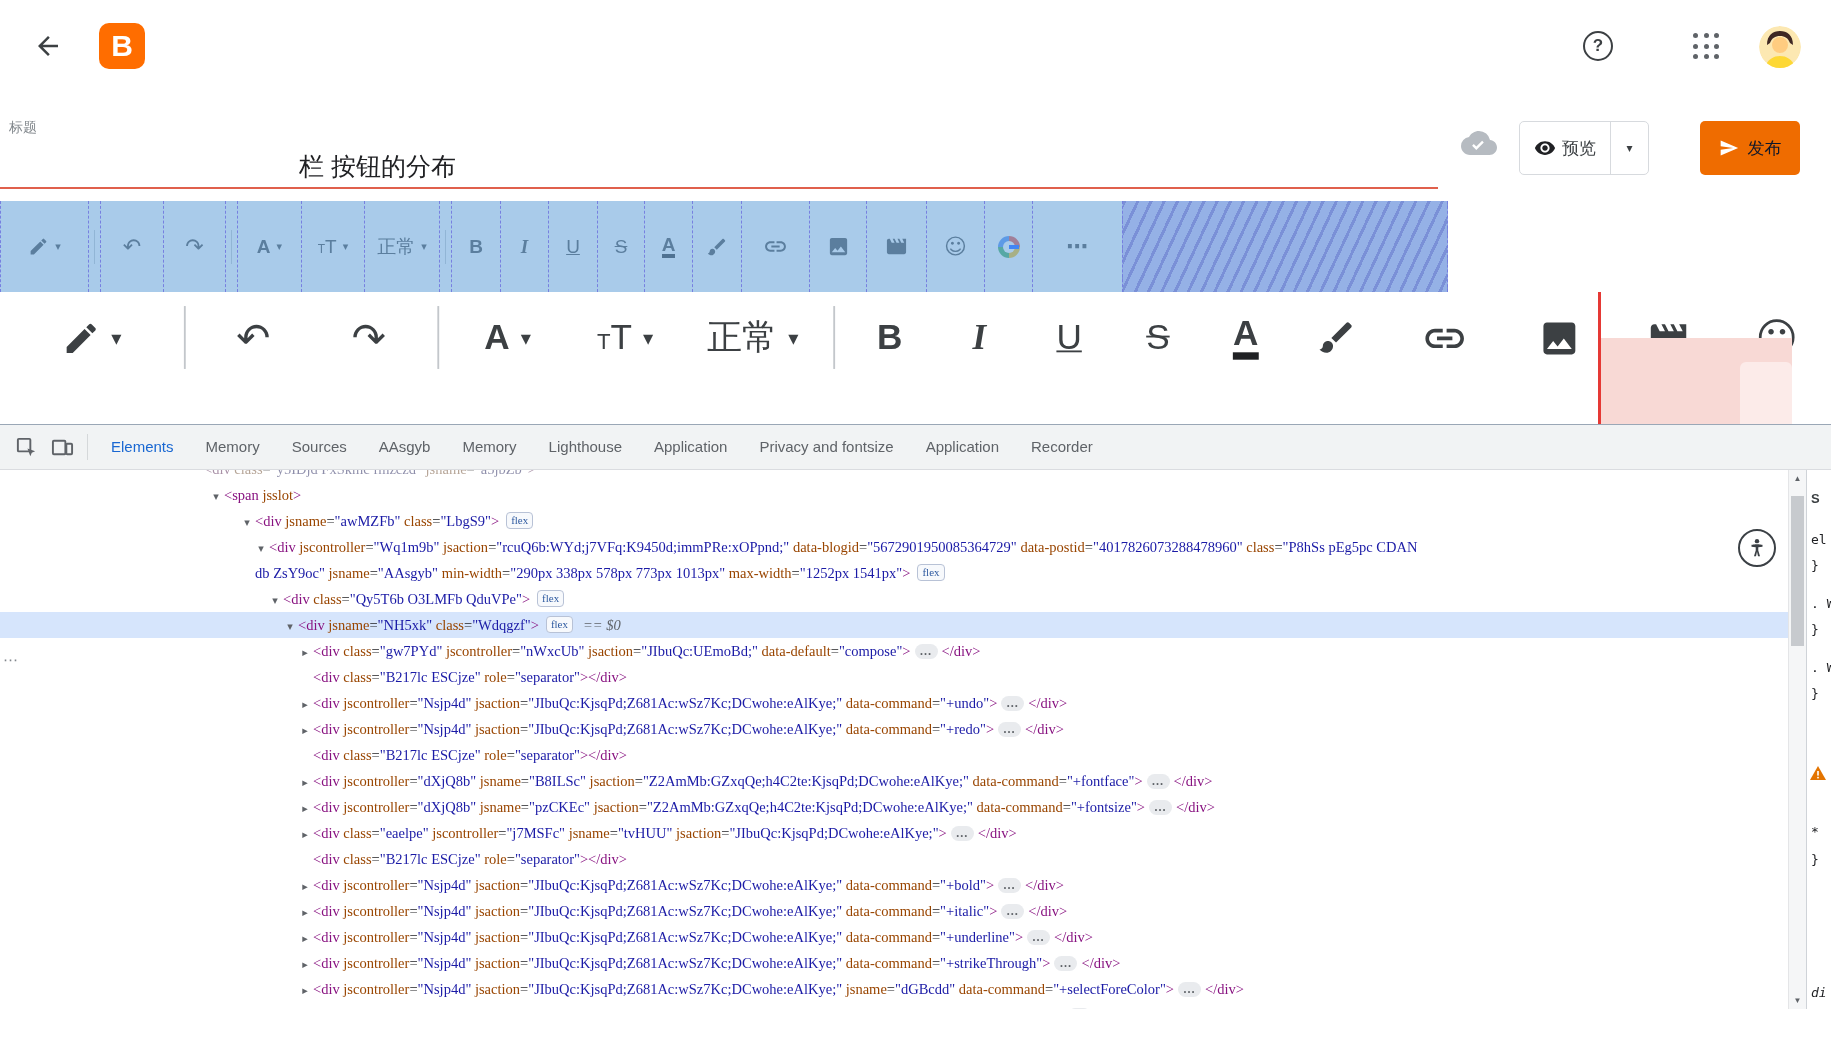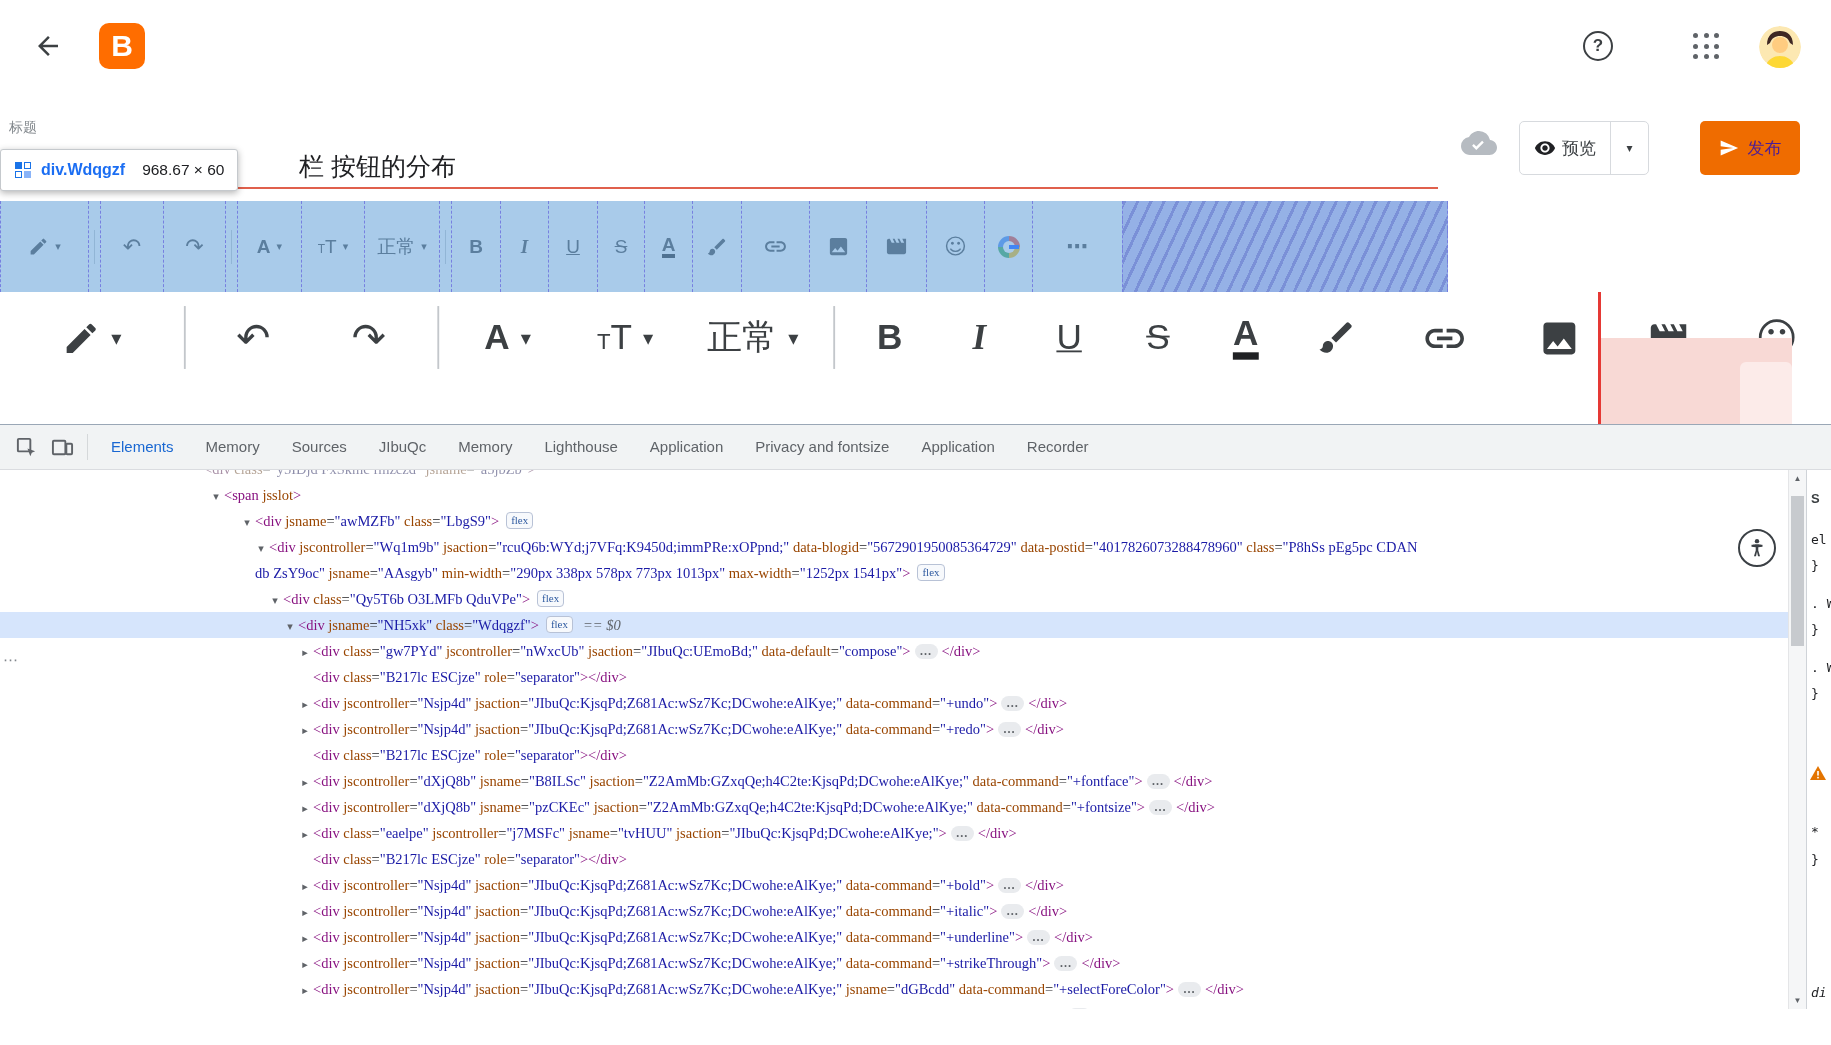--- a/index.html
+++ b/index.html
@@ -20,21 +20,21 @@
   
   .title-label{position:absolute;left:9px;top:119px;font-size:14px;color:#80868b}
   .title-text{position:absolute;left:299px;top:150px;font-size:25px;color:#202124}
   .title-underline{position:absolute;left:0;top:187px;width:1438px;height:2px;background:#e0604c}
   .cloud{position:absolute;left:1461px;top:128px}
   .preview-btn{position:absolute;left:1519px;top:121px;height:54px;display:flex;align-items:stretch;
                border:1px solid #d7dade;border-radius:5px;color:#3c4043;background:#fff}
   .pv-main{display:flex;align-items:center;gap:6px;padding:0 14px;font-size:17px}
   .pv-caret{width:38px;display:flex;align-items:center;justify-content:center;border-left:1px solid #d7dade;font-size:12px}
   .publish-btn{position:absolute;left:1700px;top:121px;width:100px;height:54px;background:#ef6c00;border-radius:5px;
-               color:#4c1d95;font-size:17px;display:flex;align-items:center;justify-content:center;gap:9px}
+               color:#0f172a;font-size:17px;display:flex;align-items:center;justify-content:center;gap:9px}
 
   
   .tooltip{position:absolute;left:0;top:149px;height:42px;background:#fff;border:1px solid #c5c9cd;border-radius:3px;
            box-shadow:0 2px 7px rgba(0,0,0,.3);display:flex;align-items:center;gap:9px;padding:0 13px;z-index:10}
   .tt-sel{color:#1b6ef3;font-size:16px;font-weight:600}
   .tt-dim{color:#202124;font-size:15.5px;margin-left:8px}
 
   
   .inspected{position:absolute;left:0;top:201px;width:1448px;height:91px;display:flex;background:#fff}
   .inspected::after{content:"";position:absolute;inset:0;background:rgba(111,168,220,.6);pointer-events:none}
@@ -164,30 +164,20 @@
         <span>▾</span>
       </span>
   </div>
   <div class="publish-btn">
     <svg width="20" height="20" viewBox="0 0 24 24" fill="#fff">
         <path d="M2.01 21 23 12 2.01 3 2 10l15 2-15 2z"></path>
       </svg>
     <span>发布</span>
   </div>
 
-  <div class="tooltip">
-    <svg width="18" height="18" viewBox="0 0 18 18">
-        <rect x="1" y="1" width="7" height="7" fill="#1a73e8"></rect>
-        <rect x="10.5" y="1.5" width="6" height="6" fill="none" stroke="#1a73e8"></rect>
-        <rect x="1.5" y="10.5" width="6" height="6" fill="none" stroke="#1a73e8"></rect>
-        <rect x="10" y="10" width="7" height="7" fill="#8ab4f8"></rect>
-      </svg>
-    <span class="tt-sel">div.Wdqgzf</span>
-    <span class="tt-dim">968.67 × 60</span>
-  </div>
 
   <div class="inspected" id="small-toolbar">
       <div class="tcell" style="width: 88px;">
         <svg width="21" height="21" viewBox="0 0 24 24" fill="#3c4043">
           <path d="M3 17.25V21h3.75L17.81 9.94l-3.75-3.75L3 17.25zM20.71 7.04c.39-.39.39-1.02 0-1.41l-2.34-2.34a1 1 0 0 0-1.41 0l-1.83 1.83 3.75 3.75 1.83-1.83z"></path>
         </svg>
         <span class="caret">▾</span>
       </div>
       <div class="tcell" style="width: 12px;">
         <span class="dline"></span>
@@ -357,21 +347,21 @@
         <svg width="23" height="23" viewBox="0 0 24 24" fill="none" stroke="#5f6368" stroke-width="2">
             <rect x="2" y="5" width="13" height="14" rx="1"></rect>
             <rect x="16" y="8" width="6" height="11" rx="1" fill="#f1f3f4"></rect>
           </svg>
       </span>
       <span class="vdiv"></span>
       <span id="tabs">
           <span class="dtab active">Elements</span>
           <span class="dtab">Memory</span>
           <span class="dtab">Sources</span>
-          <span class="dtab">JIbuQc</span>
+          <span class="dtab">AAsgyb</span>
           <span class="dtab">Memory</span>
           <span class="dtab">Lighthouse</span>
           <span class="dtab">Application</span>
           <span class="dtab">Privacy and fontsize</span>
           <span class="dtab">Application</span>
           <span class="dtab">Recorder</span>
         </span>
     </div>
     <div class="dt-body">
       <div class="tree">

